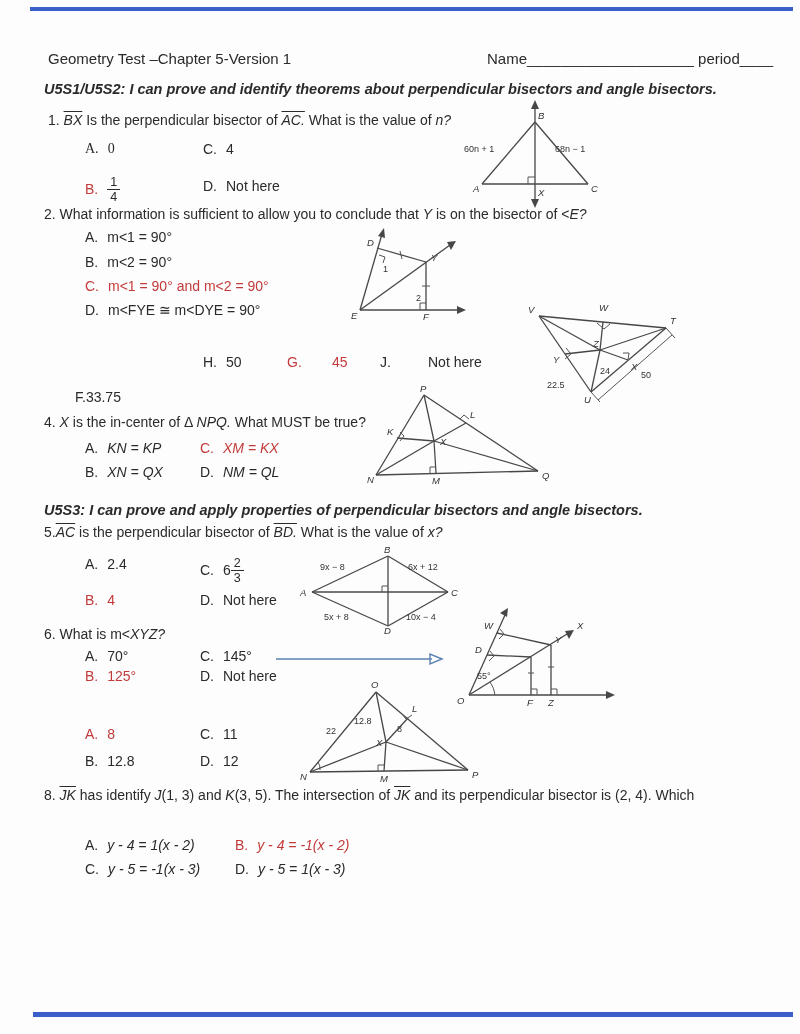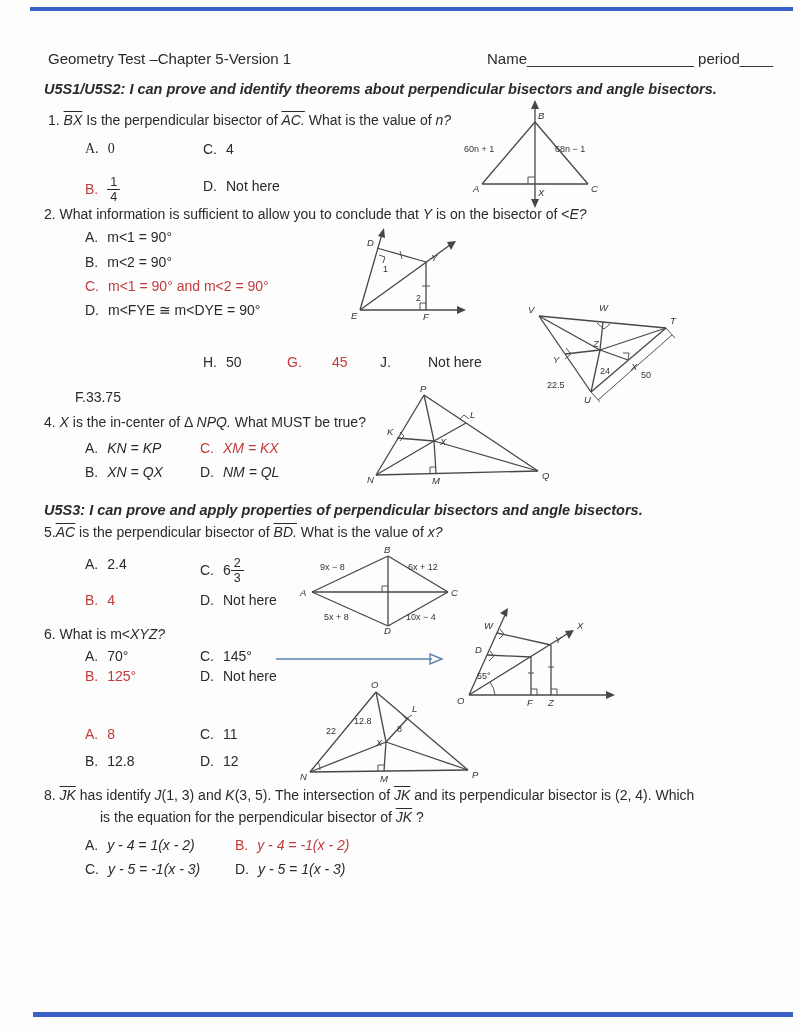--- a/index.html
+++ b/index.html
@@ -327,25 +327,20 @@
 
   <div class="abs q" style="left:44px;top:787px;">
     <span>8.</span>
     <span class="seg">JK</span>
     <span>has identify</span>
     <span class="it">J</span><span>(1, 3) and</span>
     <span class="it">K</span><span>(3, 5). The intersection of</span>
     <span class="seg">JK</span>
     <span>and its perpendicular bisector is (2, 4). Which</span>
   </div>
-  <div class="abs q" style="left:100px;top:809px;">
-    <span>is the equation for the perpendicular bisector of</span>
-    <span class="seg">JK</span>
-    <span>?</span>
-  </div>
   <div class="abs opt" style="left:85px;top:837px;">
     <span class="ol">A.</span><span class="it">y - 4 = 1(x - 2)</span>
   </div>
   <div class="abs opt red" style="left:235px;top:837px;">
     <span class="ol">B.</span><span class="it">y - 4 = -1(x - 2)</span>
   </div>
   <div class="abs opt" style="left:85px;top:861px;">
     <span class="ol">C.</span><span class="it">y - 5 = -1(x - 3)</span>
   </div>
   <div class="abs opt" style="left:235px;top:861px;">

